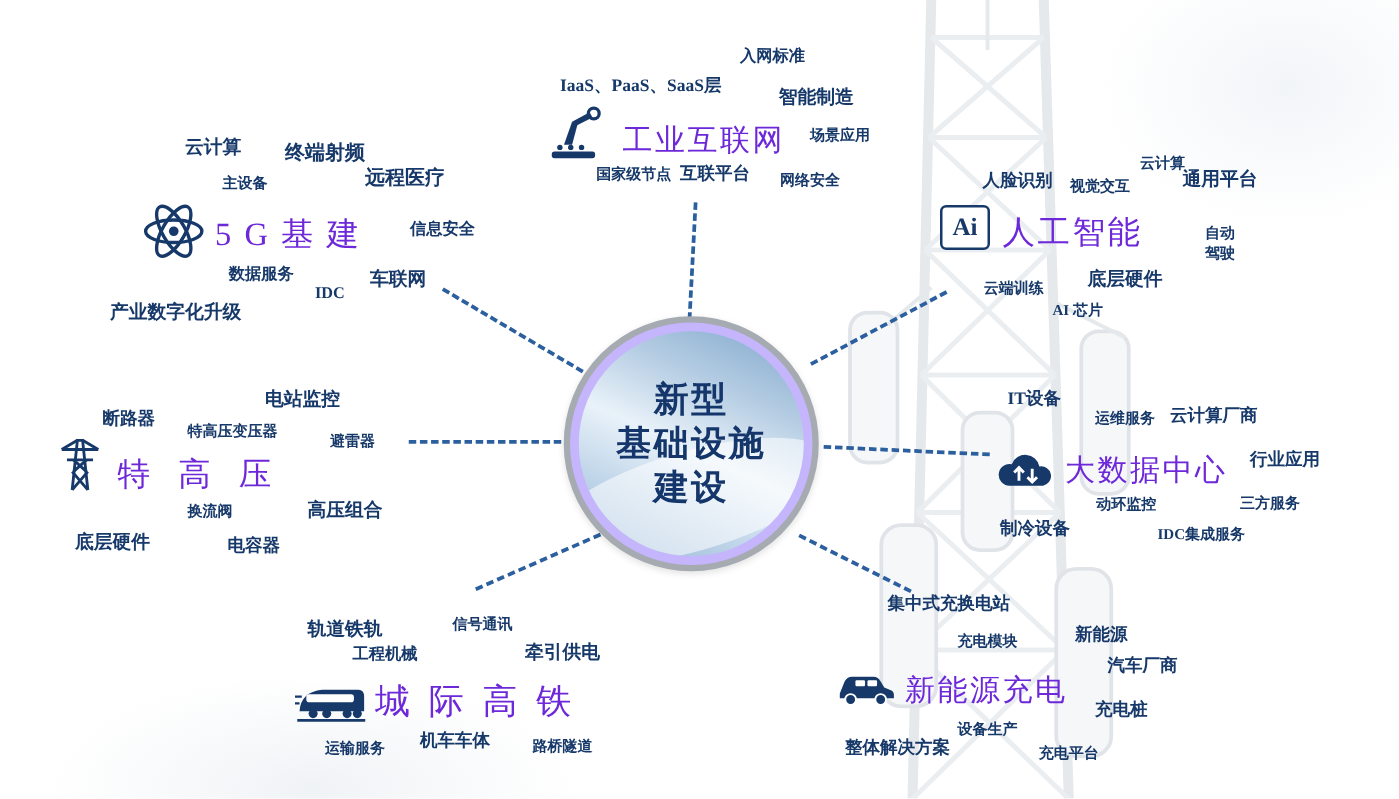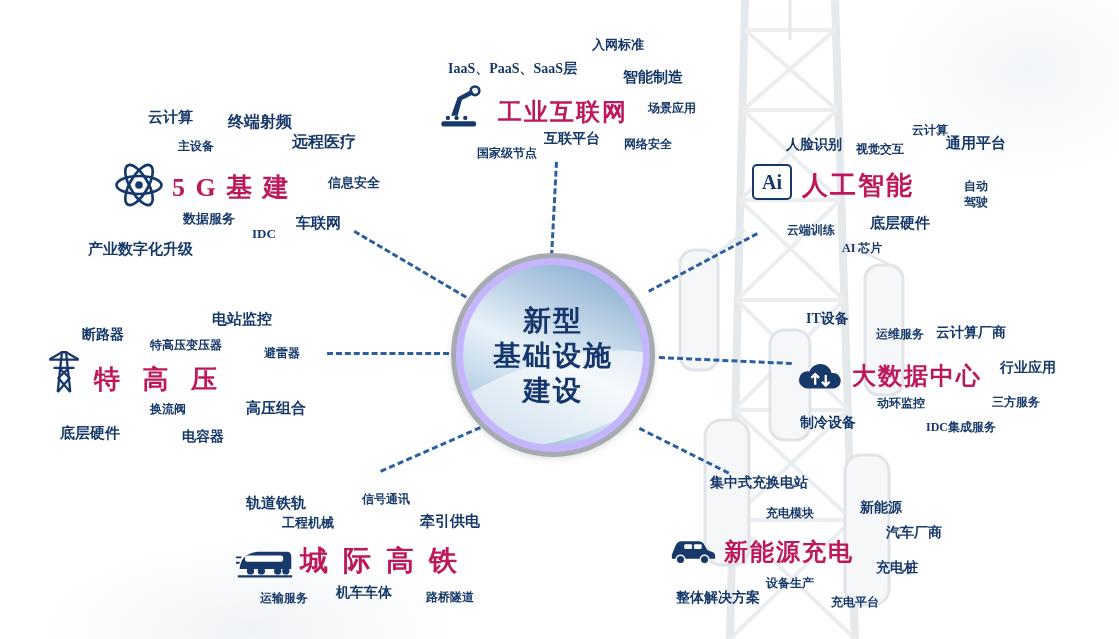--- a/index.html
+++ b/index.html
@@ -4,21 +4,21 @@
 <style>
   *{margin:0;padding:0;box-sizing:border-box}
   html,body{background:#fff}
   body{font-family:"Liberation Serif","DejaVu Serif",serif;}
   .canvas{position:relative;width:1119px;height:639px;background:#fff;overflow:hidden}
   .layer{position:absolute;inset:0}
   .kw{position:absolute;color:#17396a;font-weight:700;white-space:nowrap}
   .sm{font-size:12px}
   .md{font-size:14px}
   .lg{font-size:16px}
-  .branch-title{position:absolute;color:#be185d;font-weight:700;font-size:24px;white-space:nowrap;letter-spacing:2px}
+  .branch-title{position:absolute;color:#6d28d9;font-weight:400;font-size:24px;white-space:nowrap;letter-spacing:2px}
   .conn{position:absolute;height:0;border-top:3px dashed #2b5f9e;transform-origin:0 0}
   .icon{position:absolute}
   .wrap2{white-space:normal;width:28px;line-height:1.35;text-align:center}
 
   
   .center-outer{position:absolute;left:451px;top:253px;width:204px;height:204px;border-radius:50%;
     border:5px solid #a6abb1;background:#c4b5fd;padding:7px;box-shadow:0 2px 6px rgba(0,0,0,.12)}
   .center-inner{width:100%;height:100%;border-radius:50%;position:relative;overflow:hidden;
     background:linear-gradient(205deg,#7ea6cc 0%,#b8cfe4 30%,#e9f2f9 52%,#cfe0ef 66%,#8fb2d4 100%);
     display:flex;flex-direction:column;align-items:center;justify-content:center}
@@ -111,21 +111,21 @@
         <path d="M14 33 L20 16 L24 18 L20 33 Z"></path>
         <path d="M20 16 L33 9 L35 13 L23 19 Z"></path>
       </g>
       <circle cx="36" cy="10" r="4" fill="none" stroke="#17396a" stroke-width="2.4"></circle>
     </svg>
     <div class="branch-title" style="left:498px;top:96px">工业互联网</div>
     <span class="kw sm" style="left:592px;top:36px;font-size:13px">入网标准</span>
     <span class="kw md" style="left:448px;top:60px">IaaS、PaaS、SaaS层</span>
     <span class="kw lg" style="left:623px;top:68px;font-size:15px">智能制造</span>
     <span class="kw sm" style="left:648px;top:100px">场景应用</span>
-    <span class="kw sm" style="left:477px;top:145px">国家级节点</span>
+    <span class="kw sm" style="left:477px;top:131px">国家级节点</span>
     <span class="kw md" style="left:544px;top:130px">互联平台</span>
     <span class="kw sm" style="left:624px;top:136px">网络安全</span>
   </div>
 
   <div class="layer">
     <div class="ai-box">Ai</div>
     <div class="branch-title" style="left:802px;top:168px;font-size:26px">人工智能</div>
     <span class="kw md" style="left:786px;top:136px">人脸识别</span>
     <span class="kw sm" style="left:856px;top:141px">视觉交互</span>
     <span class="kw sm" style="left:912px;top:122px">云计算</span>

